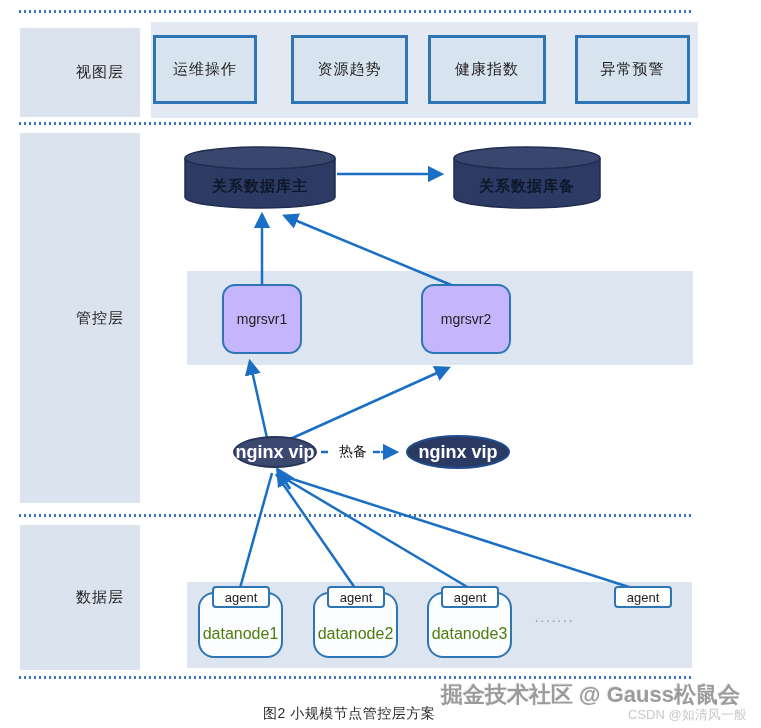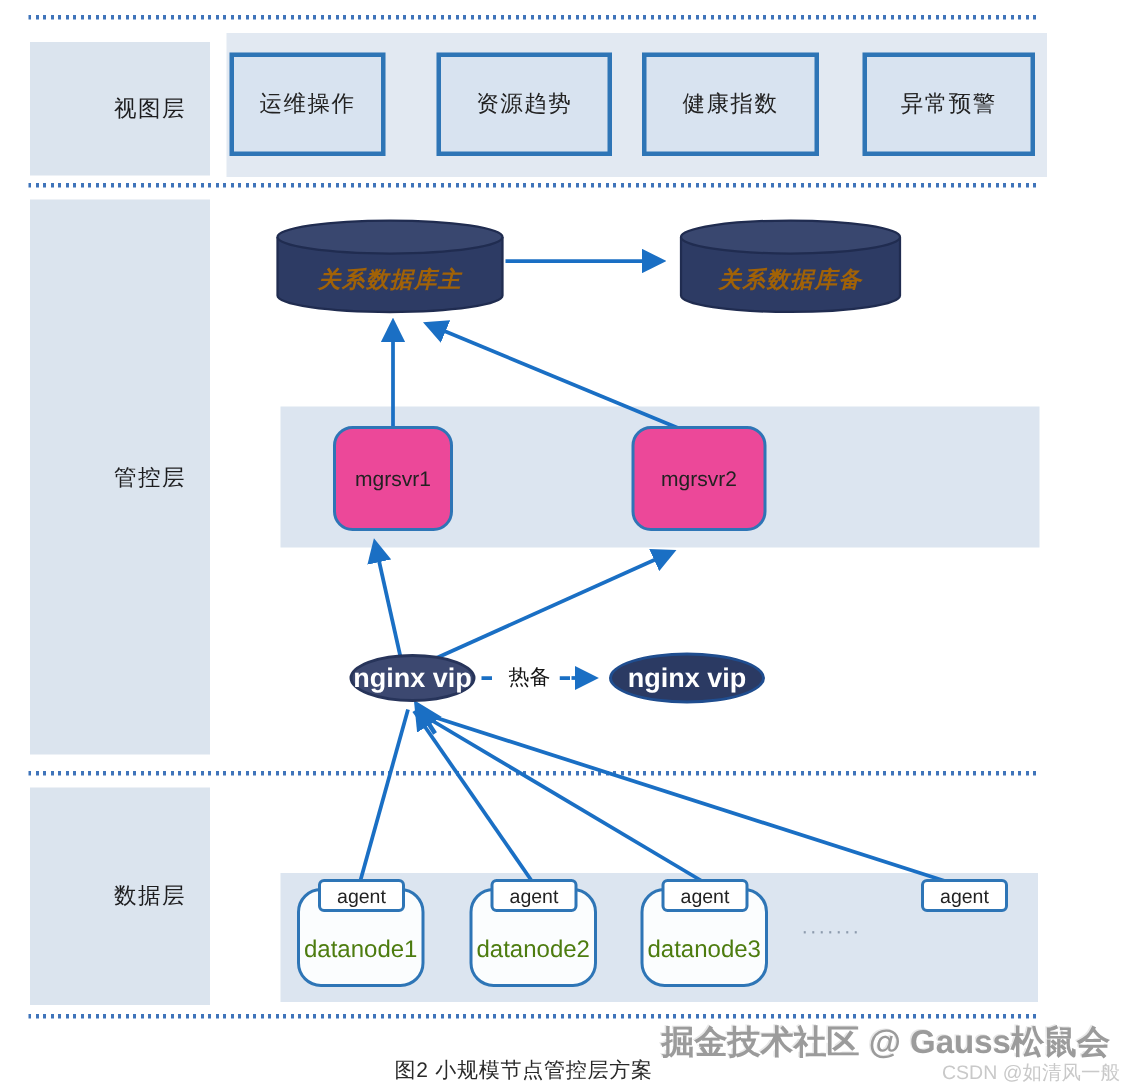--- a/index.html
+++ b/index.html
@@ -33,26 +33,26 @@
     display: flex; align-items: center; justify-content: center;
     font-size: 15px; color: #222; z-index: 3; letter-spacing: 1px;
   }
   
   svg.wires { position: absolute; left: 0; top: 0; z-index: 2; }
   
   .cyl { position: absolute; width: 154px; height: 66px; z-index: 3; }
   .cyl .lbl {
     position: absolute; left: 0; right: 0; top: 16px; bottom: 0;
     display: flex; align-items: center; justify-content: center;
-    color: #a16207; font-size: 15px; font-weight: bold; letter-spacing: 1px; font-style: italic;
+    color: #0f172a; font-size: 15px; font-weight: bold; letter-spacing: 1px;
   }
   
   .mgr {
     position: absolute; top: 284px; height: 70px;
-    border: 2px solid #2e75b6; border-radius: 13px; background: #ec4899;
+    border: 2px solid #2e75b6; border-radius: 13px; background: #c4b5fd;
     display: flex; align-items: center; justify-content: center;
     font-size: 14px; color: #222; z-index: 3;
   }
   
   .nginx {
     position: absolute; border-radius: 50%;
     display: flex; align-items: center; justify-content: center;
     color: #fff; font-size: 18px; font-weight: 600; z-index: 3;
   }
   .nginx.primary { left: 233px; top: 436px; width: 84px; height: 32px;

